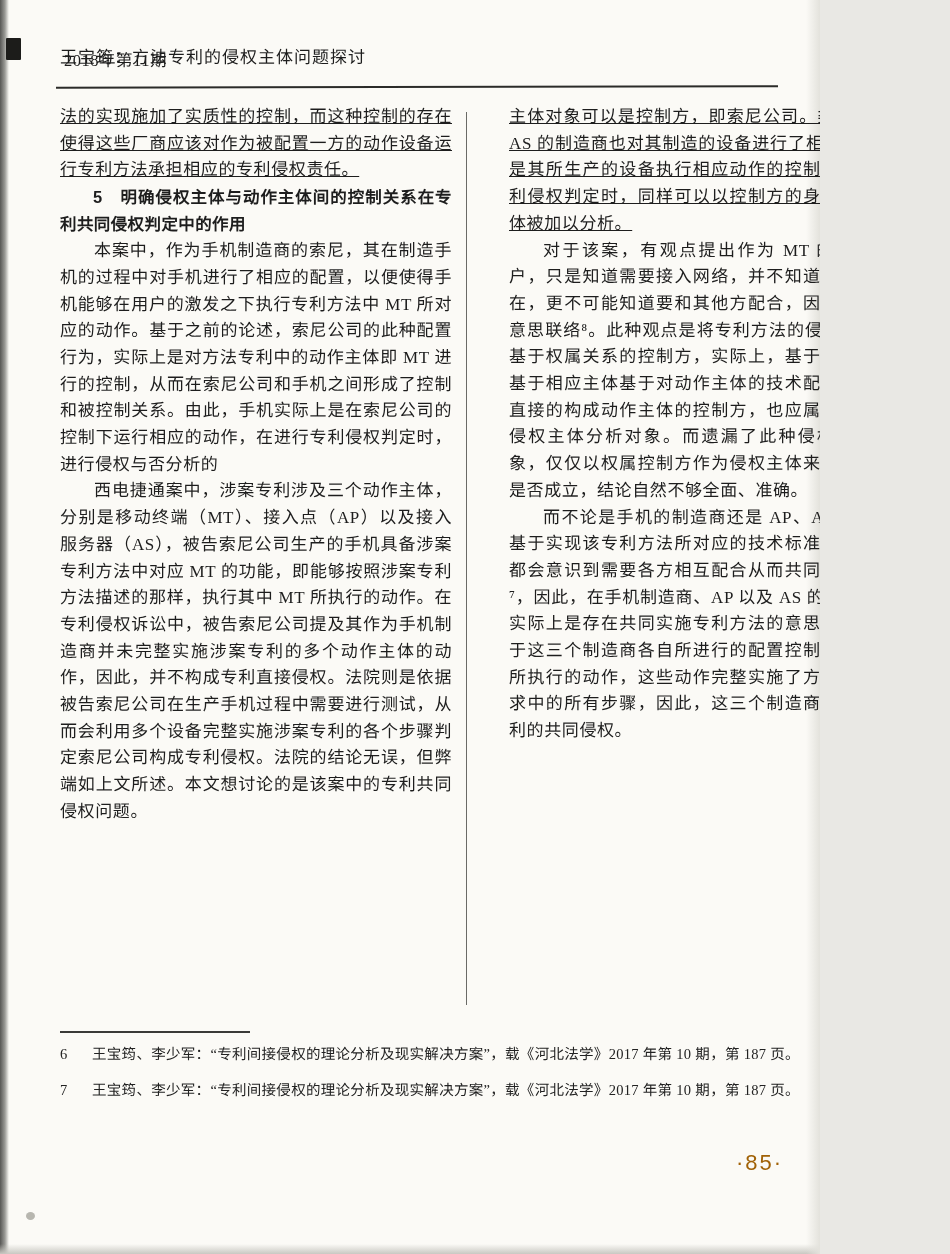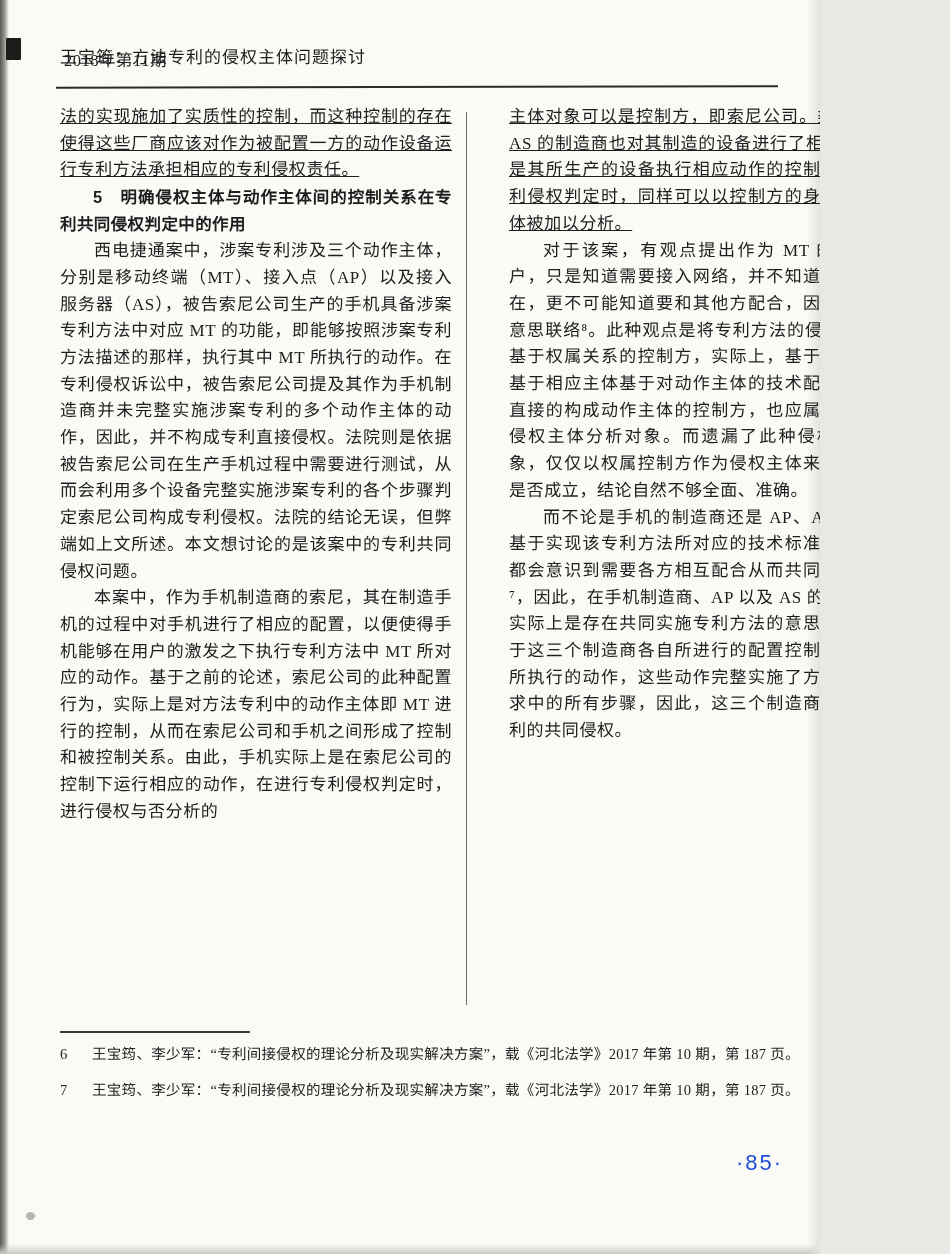--- a/index.html
+++ b/index.html
@@ -77,21 +77,21 @@
     position:absolute;left:60px;top:1043px;width:852px;
     font-size:14.5px;line-height:23px;letter-spacing:.3px;
     color:#222;
     word-break:break-all;
   }
   .footnote-item{margin-bottom:13px;}
   .fn-num{display:inline-block;min-width:14px;margin-right:18px;}
   
   .page-num{
     position:absolute;left:736px;top:1150px;
-    font-size:22px;letter-spacing:2px;color:#1d4ed8;
+    font-size:22px;letter-spacing:2px;color:#a16207;
     font-family:"Liberation Sans","DejaVu Sans",sans-serif;
   }
 </style>
 </head>
 <body>
 
 <div class="page">
 
   <div class="scan-edge-left"></div>
   <div class="scan-corner-mark"></div>
@@ -101,22 +101,22 @@
 
   <div class="header-issue">2018年第11期</div>
   <div class="header-title">王宝筠：方法专利的侵权主体问题探讨</div>
   <div class="header-rule"></div>
 
   <div class="col-divider"></div>
 
   <div class="col col-left">
     <p class="cont">法的实现施加了实质性的控制，而这种控制的存在使得这些厂商应该对作为被配置一方的动作设备运行专利方法承担相应的专利侵权责任。</p>
     <p class="section-heading">5　明确侵权主体与动作主体间的控制关系在专利共同侵权判定中的作用</p>
+    <p>本案中，作为手机制造商的索尼，其在制造手机的过程中对手机进行了相应的配置，以便使得手机能够在用户的激发之下执行专利方法中 MT 所对应的动作。基于之前的论述，索尼公司的此种配置行为，实际上是对方法专利中的动作主体即 MT 进行的控制，从而在索尼公司和手机之间形成了控制和被控制关系。由此，手机实际上是在索尼公司的控制下运行相应的动作，在进行专利侵权判定时，进行侵权与否分析的</p>
     <p>西电捷通案中，涉案专利涉及三个动作主体，分别是移动终端（MT）、接入点（AP）以及接入服务器（AS），被告索尼公司生产的手机具备涉案专利方法中对应 MT 的功能，即能够按照涉案专利方法描述的那样，执行其中 MT 所执行的动作。在专利侵权诉讼中，被告索尼公司提及其作为手机制造商并未完整实施涉案专利的多个动作主体的动作，因此，并不构成专利直接侵权。法院则是依据被告索尼公司在生产手机过程中需要进行测试，从而会利用多个设备完整实施涉案专利的各个步骤判定索尼公司构成专利侵权。法院的结论无误，但弊端如上文所述。本文想讨论的是该案中的专利共同侵权问题。</p>
-    <p>本案中，作为手机制造商的索尼，其在制造手机的过程中对手机进行了相应的配置，以便使得手机能够在用户的激发之下执行专利方法中 MT 所对应的动作。基于之前的论述，索尼公司的此种配置行为，实际上是对方法专利中的动作主体即 MT 进行的控制，从而在索尼公司和手机之间形成了控制和被控制关系。由此，手机实际上是在索尼公司的控制下运行相应的动作，在进行专利侵权判定时，进行侵权与否分析的</p>
   </div>
 
   <div class="col col-right">
     <p class="cont">主体对象可以是控制方，即索尼公司。类似地，AP、AS 的制造商也对其制造的设备进行了相应的配置，也是其所生产的设备执行相应动作的控制方，在方法专利侵权判定时，同样可以以控制方的身份作为侵权主体被加以分析。</p>
     <p>对于该案，有观点提出作为 MT 的执行主体用户，只是知道需要接入网络，并不知道专利方法的存在，更不可能知道要和其他方配合，因此，并不存在意思联络⁸。此种观点是将专利方法的侵权主体限缩于基于权属关系的控制方，实际上，基于之前的论述，基于相应主体基于对动作主体的技术配置同样或更为直接的构成动作主体的控制方，也应属于方法专利的侵权主体分析对象。而遗漏了此种侵权主体分析对象，仅仅以权属控制方作为侵权主体来分析共同侵权是否成立，结论自然不够全面、准确。</p>
     <p>而不论是手机的制造商还是 AP、AS 的制造商，基于实现该专利方法所对应的技术标准的需要，显然都会意识到需要各方相互配合从而共同达成技术实现⁷，因此，在手机制造商、AP 以及 AS 的制造商之间，实际上是存在共同实施专利方法的意思联络的。又由于这三个制造商各自所进行的配置控制了其各自设备所执行的动作，这些动作完整实施了方法专利权利要求中的所有步骤，因此，这三个制造商构成对方法专利的共同侵权。</p>
   </div>
 
   <div class="footnote-rule"></div>
   <div class="footnotes">

